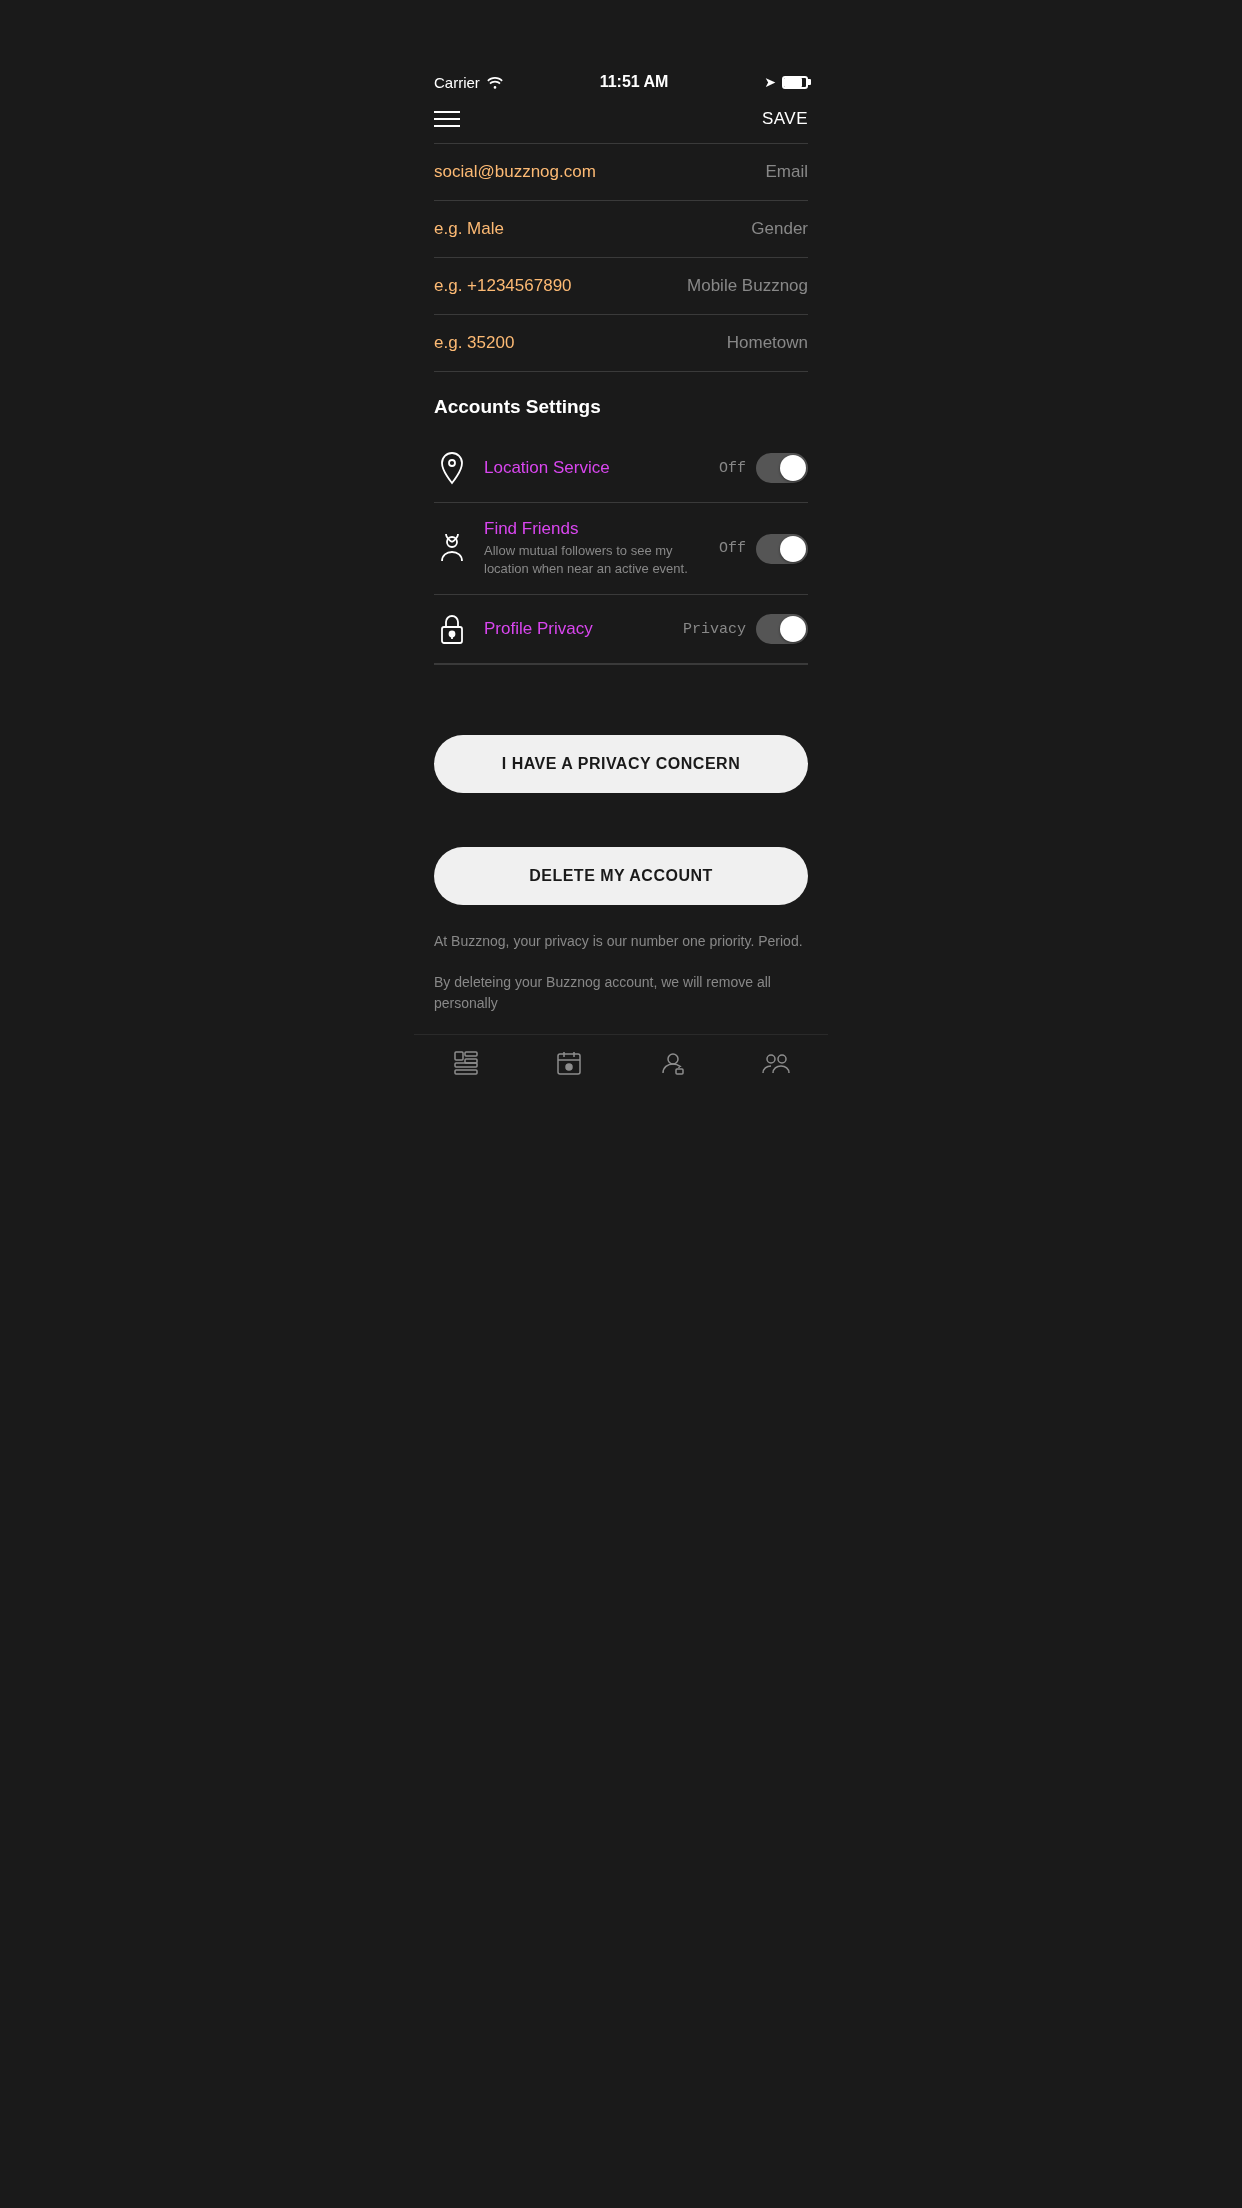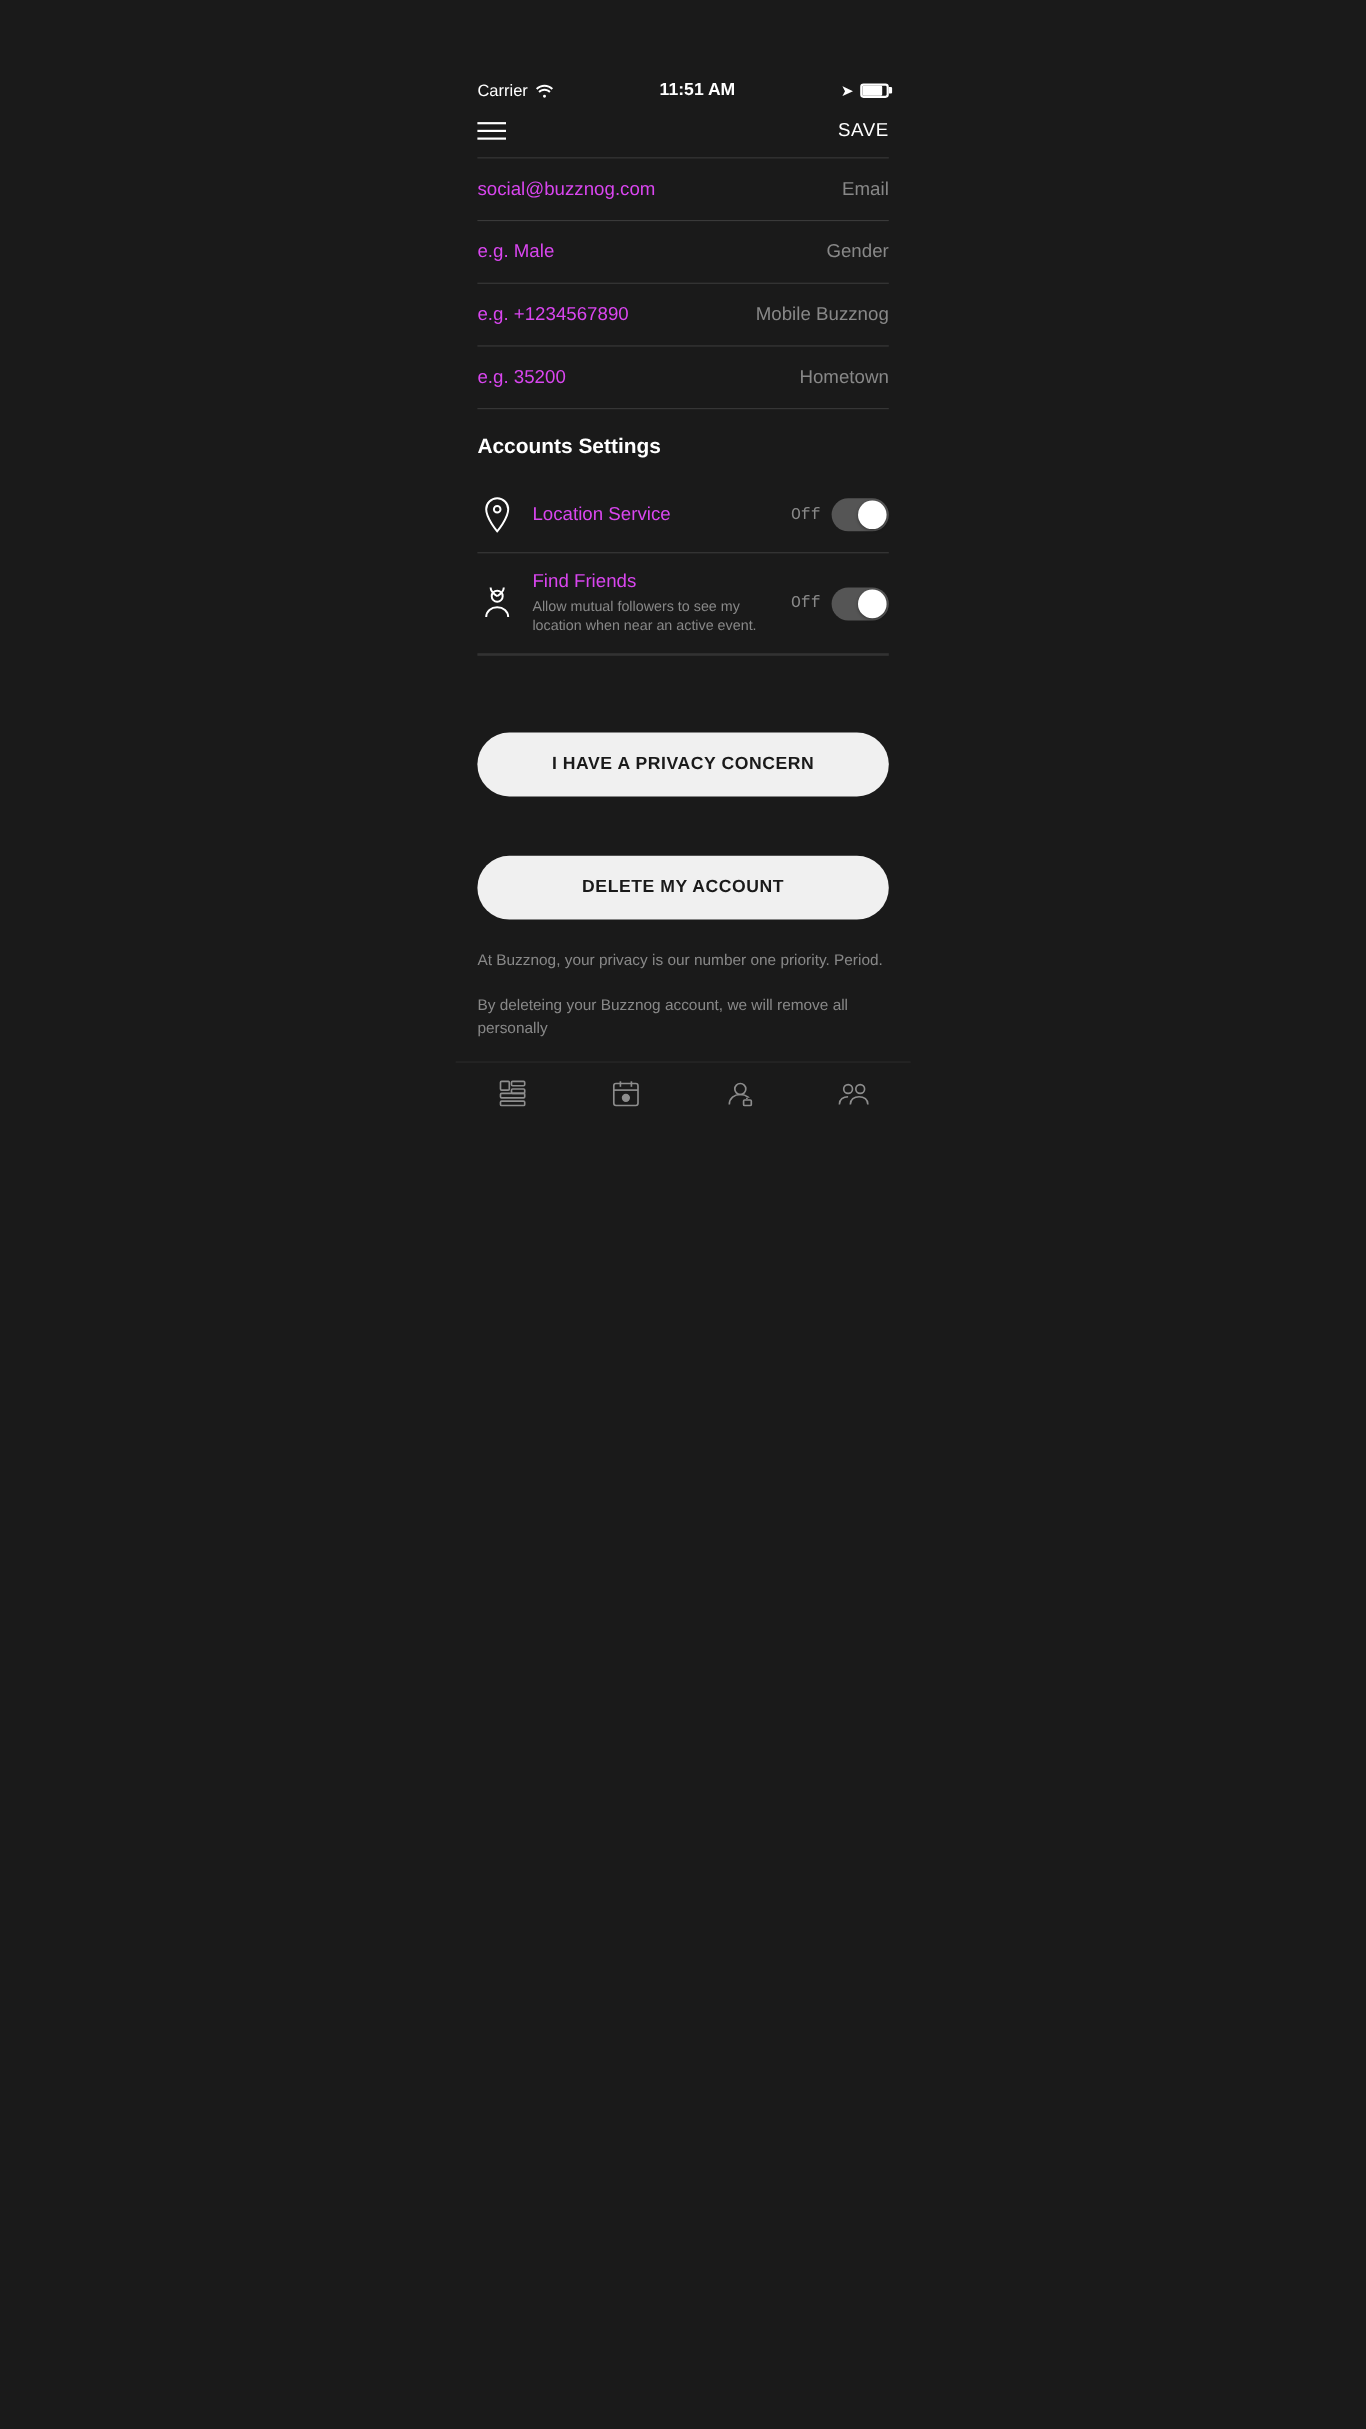--- a/index.html
+++ b/index.html
@@ -92,21 +92,21 @@
     }
 
     
     .form-field {
       display: flex;
       justify-content: space-between;
       align-items: center;
       padding: 18px 20px;
     }
     .field-value {
-      color: #d946ef;
+      color: #fdba74;
       font-size: 17px;
     }
     .field-label {
       color: #888;
       font-size: 17px;
     }
 
     
     .section-heading {
       padding: 24px 20px 16px;
@@ -328,20 +328,40 @@
           <div class="settings-title">Find Friends</div>
           <div class="settings-subtitle">Allow mutual followers to see my location when near an active event.</div>
         </div>
         <div class="settings-right">
           <span class="settings-status">Off</span>
           <div class="toggle off"></div>
         </div>
       </div>
       <div class="divider"></div>
     </div>
+    <div>
+      <div class="settings-row">
+        <div class="settings-icon">
+          <svg viewBox="0 0 36 36" fill="none" stroke="white" stroke-width="1.8" width="36" height="36">
+        <rect x="8" y="16" width="20" height="16" rx="2"></rect>
+        <path d="M12 16v-5a6 6 0 0112 0v5"></path>
+        <circle cx="18" cy="23" r="2.5" fill="white"></circle>
+        <line x1="18" y1="25.5" x2="18" y2="28"></line>
+      </svg>
+        </div>
+        <div class="settings-content">
+          <div class="settings-title">Profile Privacy</div>
+        </div>
+        <div class="settings-right">
+          <span class="settings-status">Privacy</span>
+          <div class="toggle off"></div>
+        </div>
+      </div>
+      <div class="divider"></div>
+    </div>
   </div>
 
 <div class="divider"></div>
 
 <div class="action-buttons">
   <button class="action-btn">I HAVE A PRIVACY CONCERN</button>
   <button class="action-btn">DELETE MY ACCOUNT</button>
 </div>
 
 <div id="privacy-texts">

